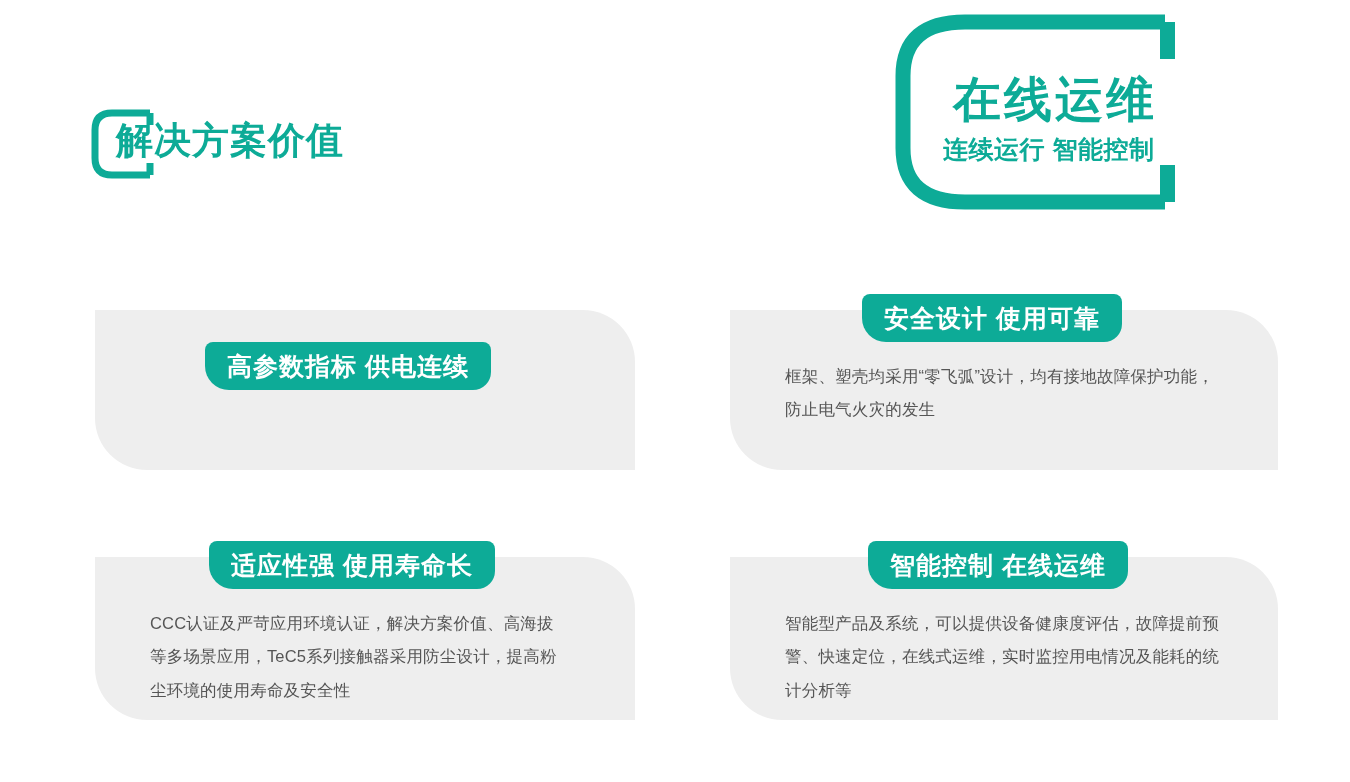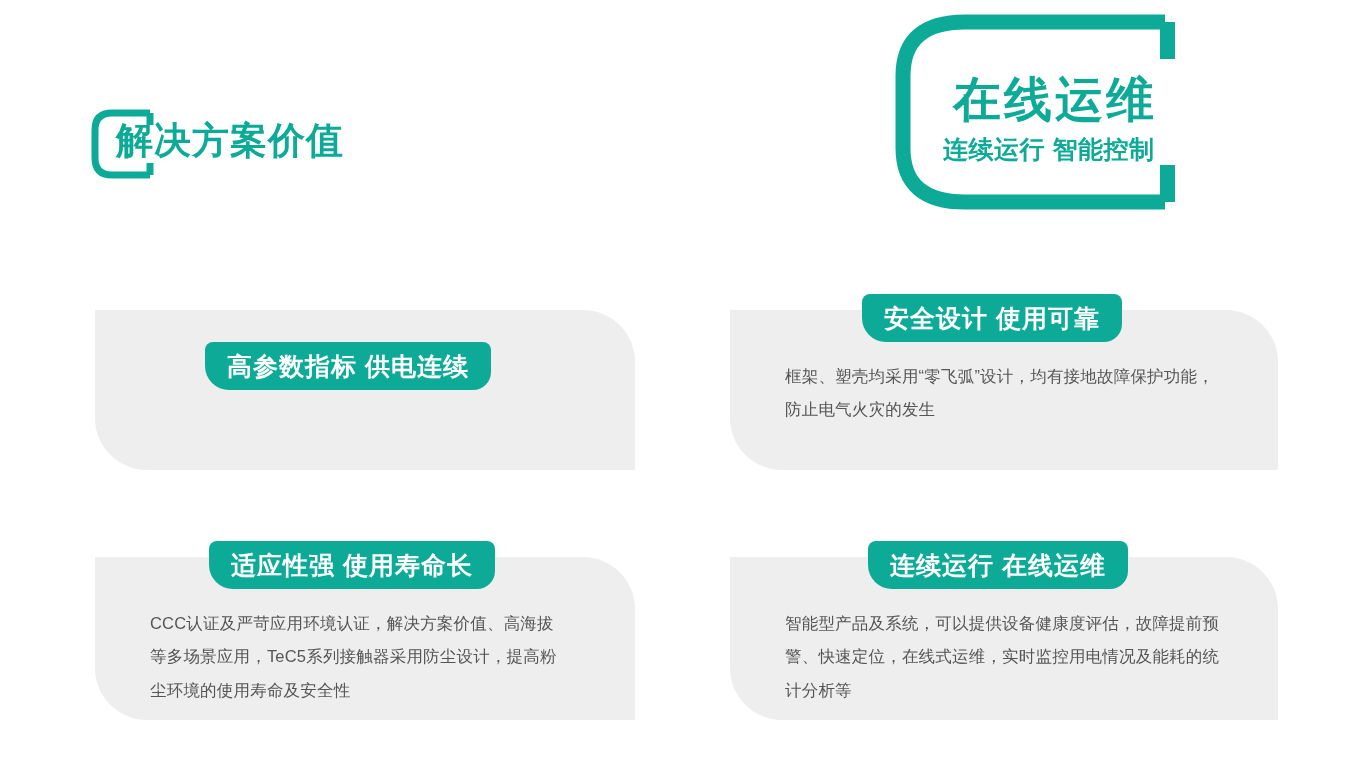--- a/index.html
+++ b/index.html
@@ -173,17 +173,17 @@
 
     <div class="card c2"></div>
     <div class="card-badge badge-b2">适应性强 使用寿命长</div>
     <div class="card-body body-t2">CCC认证及严苛应用环境认证，解决方案价值、高海拔等多场景应用，TeC5系列接触器采用防尘设计，提高粉尘环境的使用寿命及安全性</div>
 
     <div class="card c3"></div>
     <div class="card-badge badge-b3">安全设计 使用可靠</div>
     <div class="card-body body-t3">框架、塑壳均采用“零飞弧”设计，均有接地故障保护功能，防止电气火灾的发生</div>
 
     <div class="card c4"></div>
-    <div class="card-badge badge-b4">连续运行 在线运维</div>
+    <div class="card-badge badge-b4">智能控制 在线运维</div>
     <div class="card-body body-t4">智能型产品及系统，可以提供设备健康度评估，故障提前预警、快速定位，在线式运维，实时监控用电情况及能耗的统计分析等</div>
 
   </div>
 </div>
 
 </body></html>

